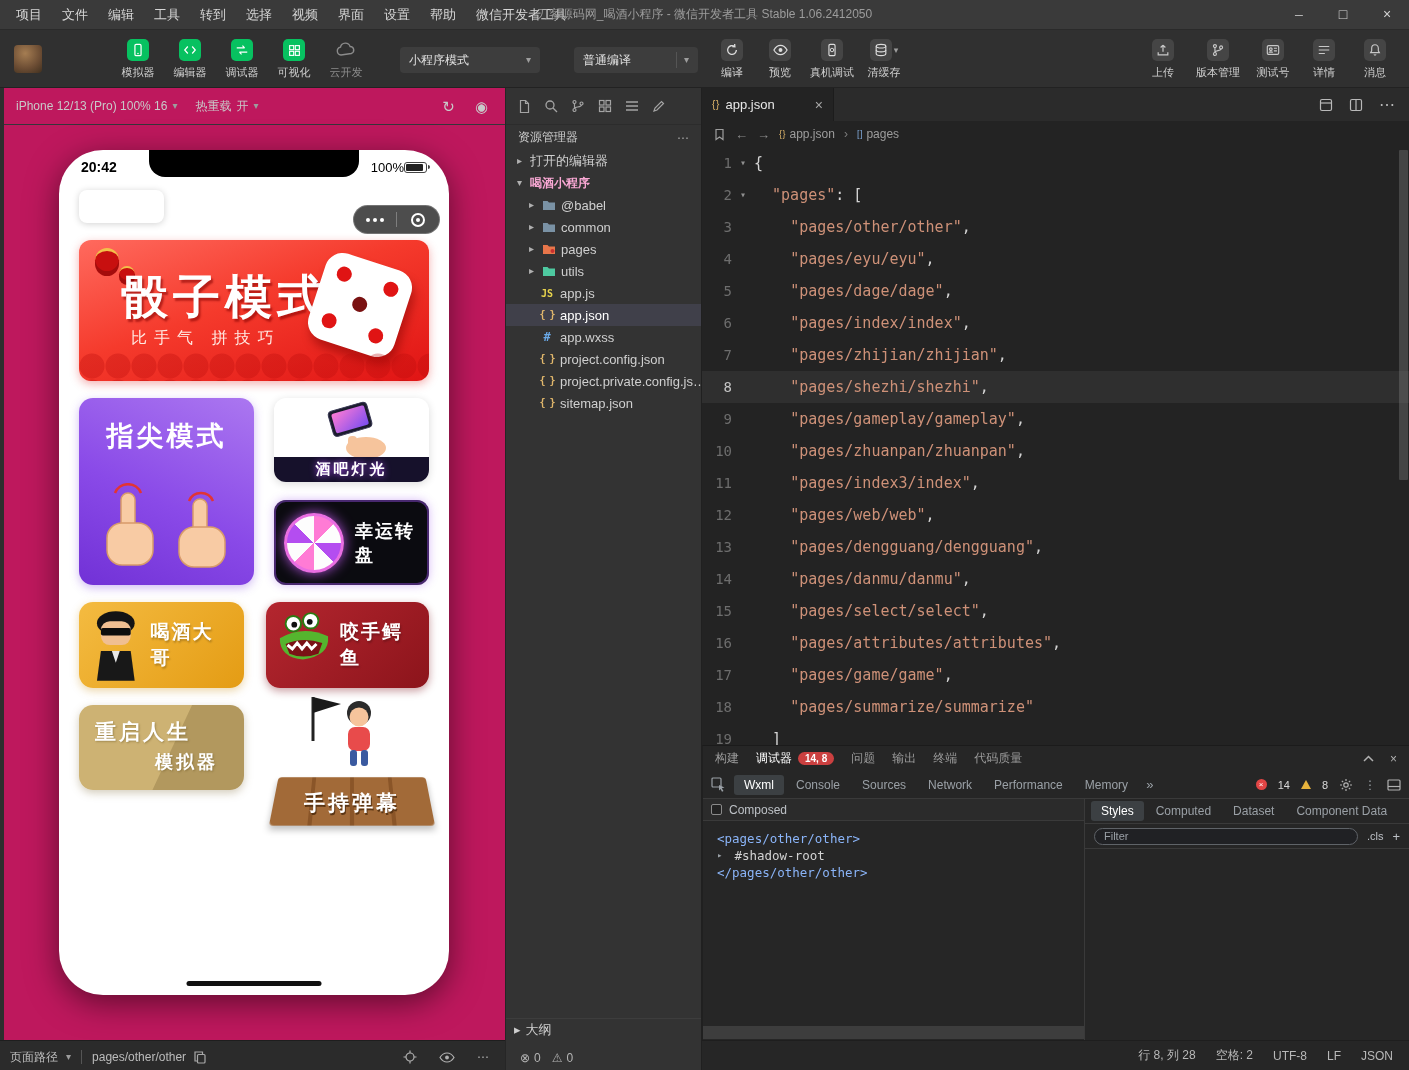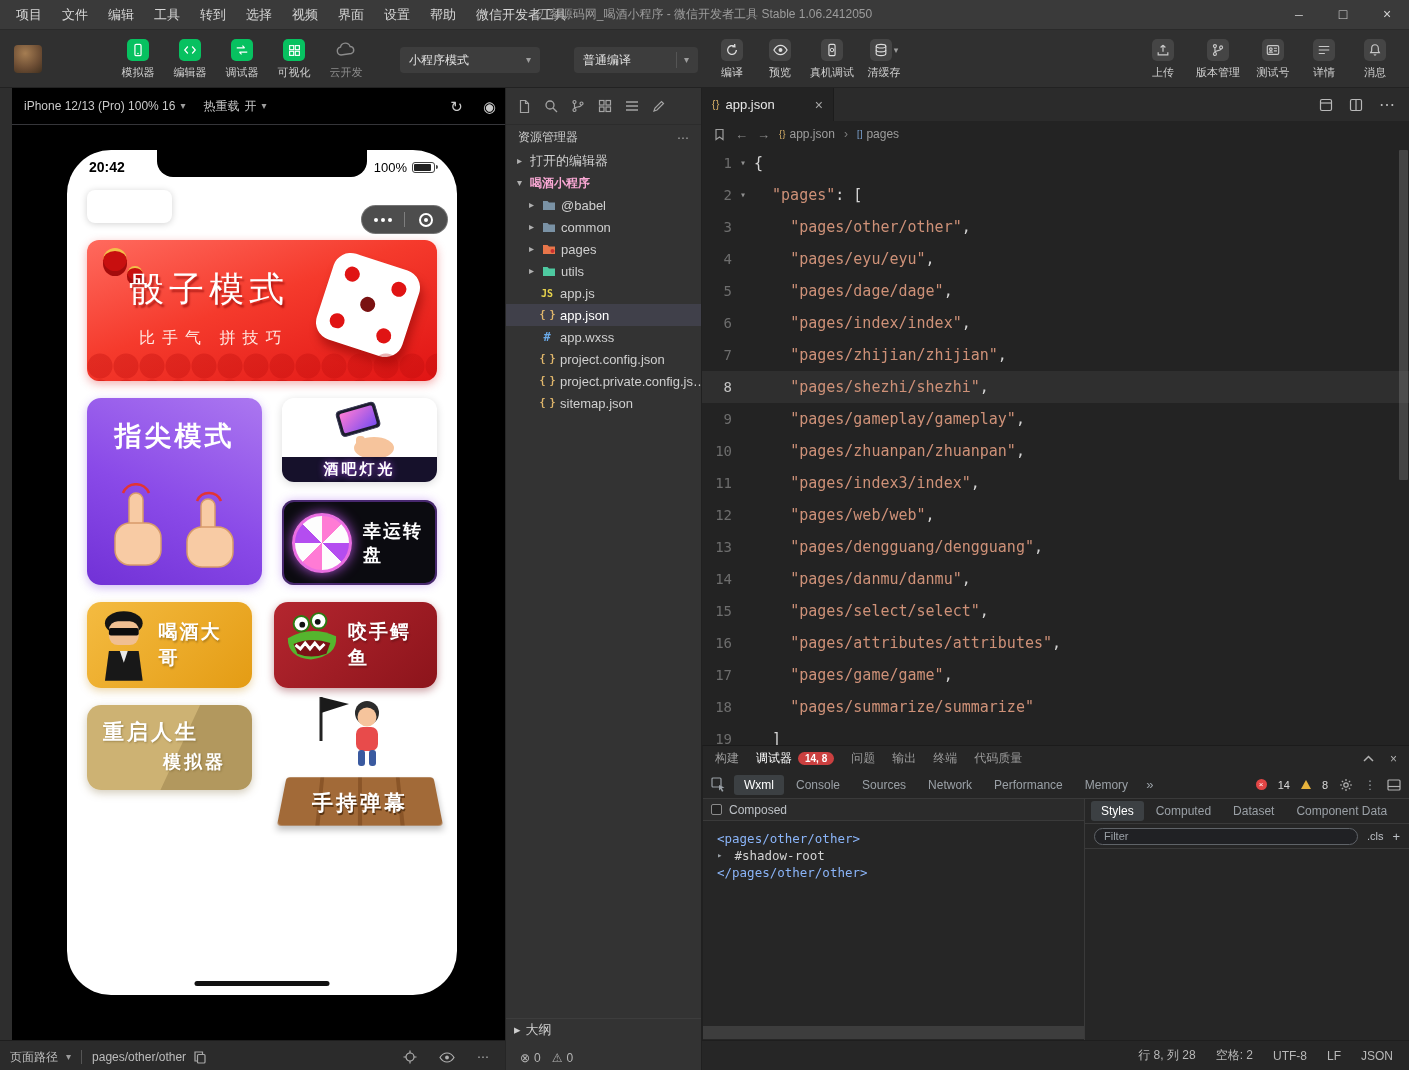--- a/index.html
+++ b/index.html
@@ -50,49 +50,49 @@
 .sel-mode{left:400px;width:140px}
 .sel-compile{left:574px;width:124px}
 .sel-divider{width:1px;height:16px;background:#555;margin:0 7px 0 auto}
 .sel-compile .i-chev-d{margin-left:0}
 .tb-actions{position:absolute;left:714px;top:9px;gap:12px}
 .tb-right{position:absolute;right:16px;top:9px;gap:15px}
 .cc-wrap{display:flex;align-items:center;gap:2px}
 .cc-wrap .i-chev-d{font-size:9px;color:#9d9d9d}
 
 
-.sim-panel{position:absolute;left:12px;top:88px;width:563px;height:952px;background:#000000;overflow:hidden}
+.sim-panel{position:absolute;left:4px;top:88px;width:563px;height:952px;background:#be185d;overflow:hidden}
 .sim-toolbar{position:absolute;left:0;top:0;width:100%;height:37px;display:flex;align-items:center;padding:0 12px;gap:18px;font-size:12px;color:#c9c9c9;border-bottom:1px solid #36363a}
 .sim-dd{display:flex;align-items:center;gap:5px;cursor:pointer;white-space:nowrap}
 .sim-dd .i-chev-d{font-size:10px;color:#9d9d9d}
 .sim-icons{margin-left:auto;display:flex;gap:20px;align-items:center;color:#c9c9c9;font-size:15px}
 .sim-icons .gi{cursor:pointer}
 
 
 .phone{position:absolute;left:55px;top:62px;width:390px;height:845px;background:#fff;border-radius:44px;box-shadow:0 8px 32px rgba(0,0,0,.5);overflow:hidden}
 .notch{position:absolute;left:90px;top:0;width:210px;height:27px;background:#000;border-radius:0 0 16px 16px}
 .p-status{position:absolute;left:0;top:9px;width:100%;display:flex;justify-content:space-between;align-items:center;padding:0 22px;font-size:14px;color:#000;font-weight:bold}
-.p-batt{display:flex;align-items:center;gap:5px;font-weight:normal;font-size:13px}
+.p-batt{display:flex;align-items:center;font-weight:normal;font-size:13px}
 .batt-icon{display:inline-block;width:23px;height:11px;border:1px solid #444;border-radius:3px;position:relative}
 .batt-icon::after{content:"";position:absolute;left:1px;top:1px;bottom:1px;width:17px;background:#222;border-radius:1px}
 .batt-icon::before{content:"";position:absolute;right:-4px;top:2.5px;width:2.5px;height:4px;background:#444;border-radius:0 2px 2px 0}
 .nav-box{position:absolute;left:20px;top:40px;width:85px;height:33px;background:#fff;border-radius:8px;box-shadow:0 1px 7px rgba(0,0,0,.18)}
 .capsule{position:absolute;right:9px;top:55px;width:87px;height:29px;background:rgba(48,48,48,.86);border:1px solid rgba(255,255,255,.22);border-radius:15px;display:flex;align-items:center;cursor:pointer}
 .cap-dots{flex:1;display:flex;justify-content:center;gap:3px}
 .cap-dots i{width:4px;height:4px;border-radius:50%;background:#fff}
 .cap-div{width:1px;height:15px;background:rgba(255,255,255,.28)}
 .cap-circle{flex:1;display:flex;justify-content:center}
 .cap-circle i{width:14px;height:14px;border:2px solid #fff;border-radius:50%;position:relative}
 .cap-circle i::after{content:"";position:absolute;left:3px;top:3px;width:4px;height:4px;border-radius:50%;background:#fff}
 
 
 .tile{position:absolute;border-radius:14px;cursor:pointer}
 .banner{left:20px;top:90px;width:350px;height:141px;background:linear-gradient(160deg,#ff6a5e 0%,#f53a2c 45%,#e01414 100%);border-radius:12px;overflow:hidden;box-shadow:0 3px 10px rgba(224,30,30,.35)}
 .banner-waves{position:absolute;left:0;bottom:-6px;width:100%;height:34px;background:radial-gradient(circle 13px at 13px 13px,rgba(185,10,10,.45) 12px,transparent 13px);background-size:26px 26px;opacity:.7}
-.banner-title{position:absolute;left:42px;top:26px;font-size:35px;font-weight:normal;color:#fff;letter-spacing:5px;text-shadow:2px 3px 2px rgba(130,0,0,.55)}
+.banner-title{position:absolute;left:42px;top:26px;font-size:47px;font-weight:bold;color:#fff;letter-spacing:5px;text-shadow:2px 3px 2px rgba(130,0,0,.55)}
 .banner-sub{position:absolute;left:52px;top:88px;font-size:16px;color:#ffe9e2;letter-spacing:7px}
 .lantern{position:absolute;left:16px;top:8px;width:24px;height:28px;background:#c80f0f;border-radius:50% / 44%;border-top:3px solid #f3c04a;box-shadow:inset 0 -5px 0 rgba(0,0,0,.18)}
 .lantern.small{left:40px;top:26px;width:16px;height:19px;border-top-width:2px}
 .dice{position:absolute;right:24px;top:20px;width:90px;height:90px;background:#fff;border-radius:18px;transform:rotate(18deg);box-shadow:5px 7px 10px rgba(120,0,0,.45)}
 .dice i{position:absolute;width:15px;height:15px;border-radius:50%;background:#e01414}
 .dice i:nth-child(1){left:13px;top:13px}
 .dice i:nth-child(2){right:13px;top:13px}
 .dice i:nth-child(3){left:37px;top:37px;background:#7a1212}
 .dice i:nth-child(4){left:13px;bottom:13px}
 .dice i:nth-child(5){right:13px;bottom:13px}

